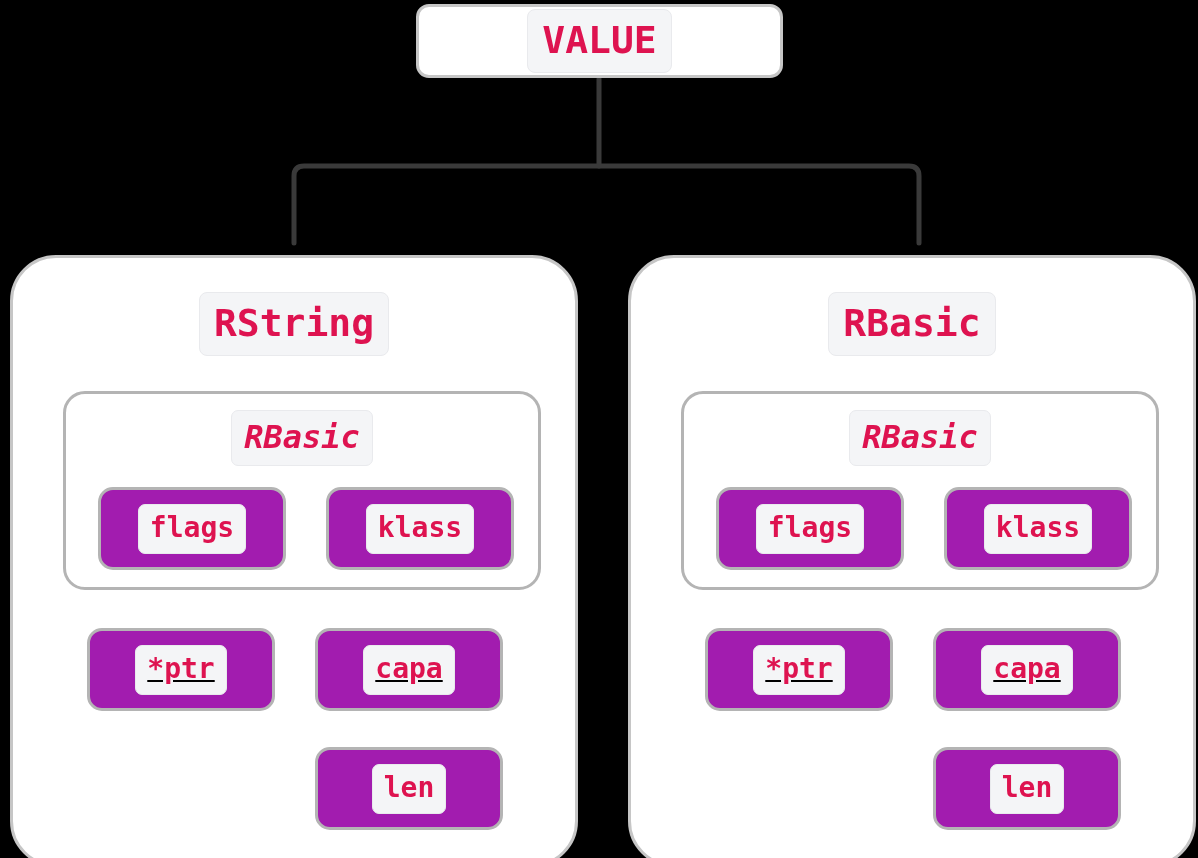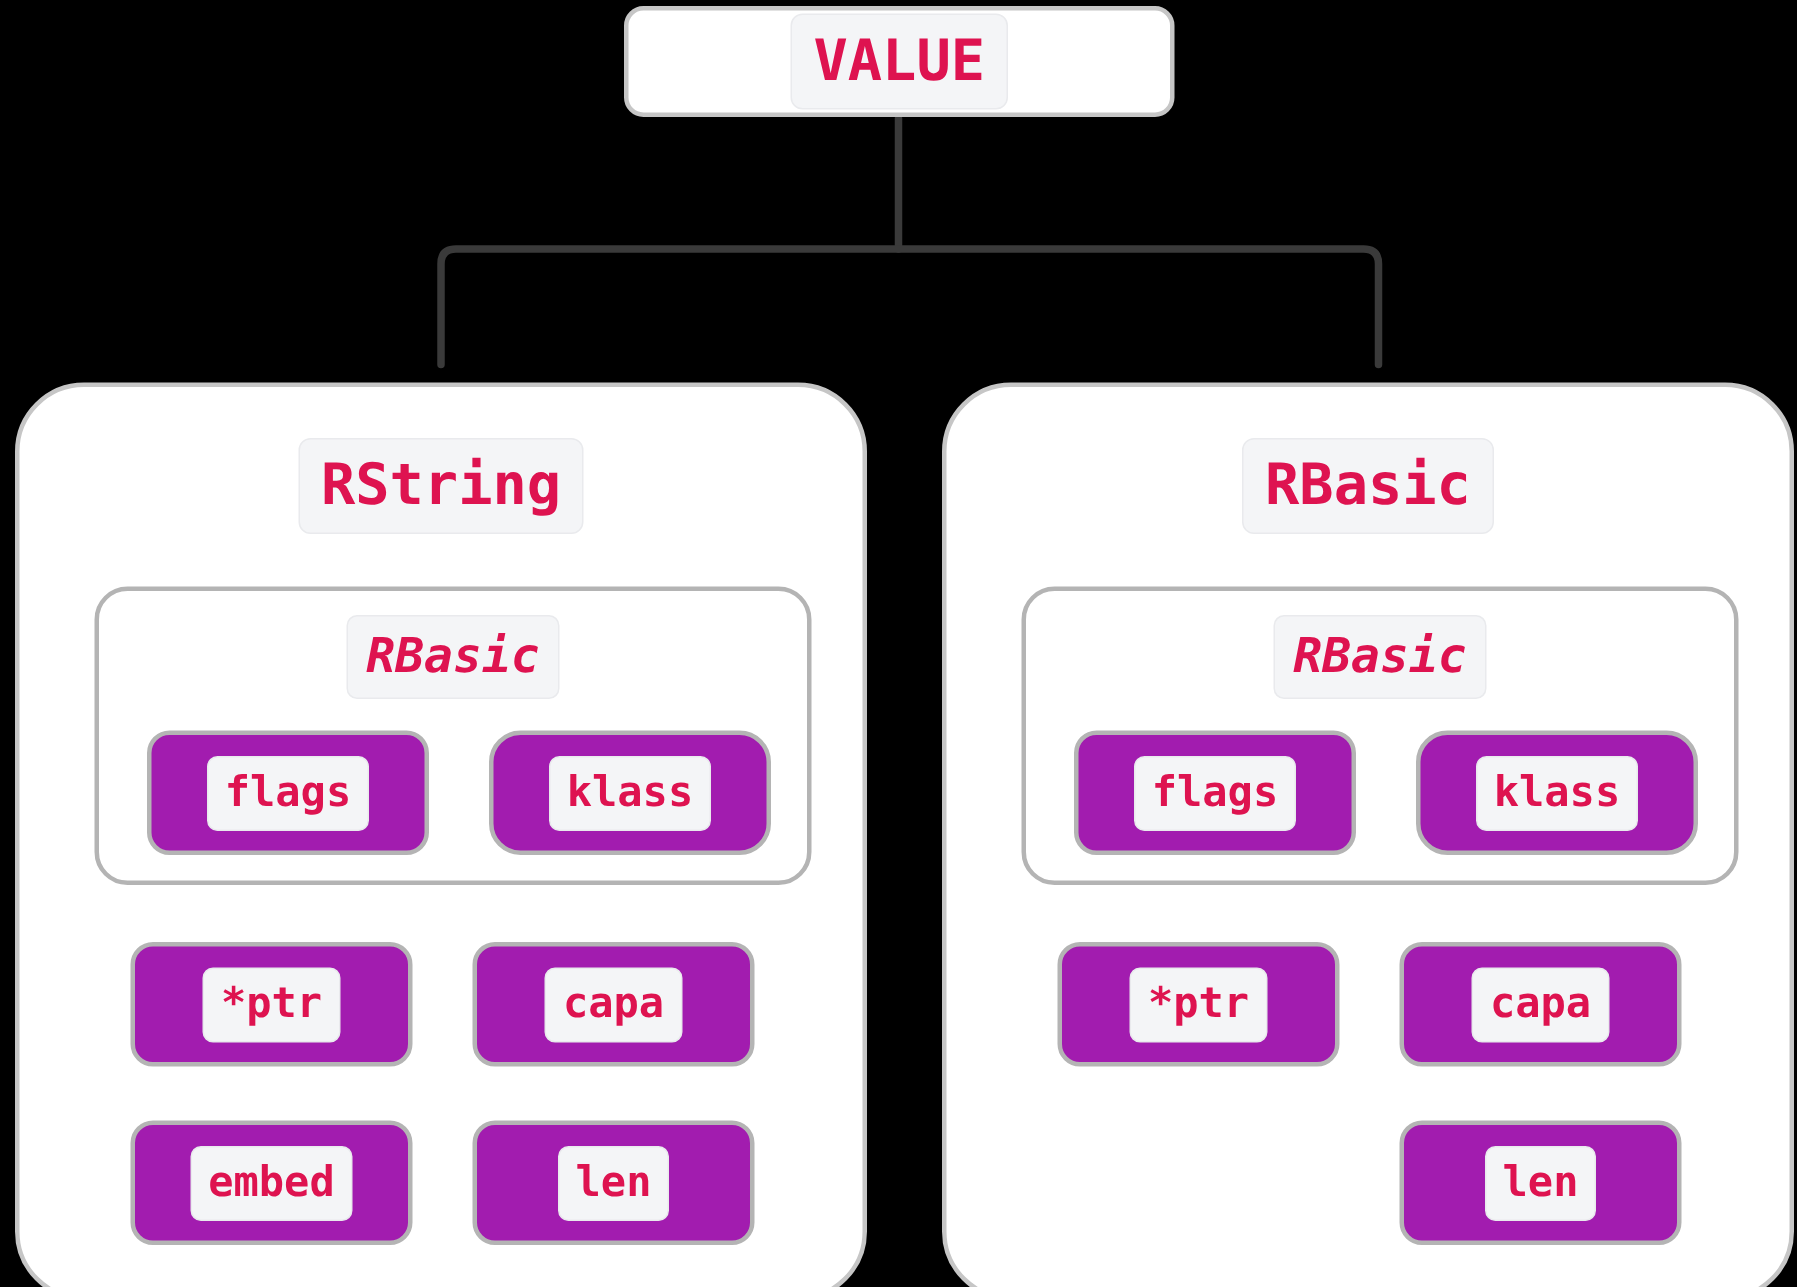--- a/index.html
+++ b/index.html
@@ -98,25 +98,25 @@
     border: 3px solid #b4b4b4;
     border-radius: 15px;
     background: #a21caf;
     box-sizing: border-box;
     display: flex;
     align-items: center;
     justify-content: center;
   }
   .group .field { top: 93px; }
   .group .field.col-a { left: 32px; }
-  .group .field.col-b { left: 260px; border-radius: 21px; }
+  .group .field.col-b { left: 260px; }
 
   .struct > .field.col-a { left: 74px; }
   .struct > .field.col-b { left: 302px; }
-  .struct > .field.row-1 { top: 370px; }
+  .struct > .field.row-1 { top: 370px; text-decoration: underline; }
   .struct > .field.row-2 { top: 489px; }
 
   
   .chip {
     display: inline-flex;
     align-items: center;
     justify-content: center;
     background: #f4f5f7;
     border: 1px solid #e9eaed;
     border-radius: 7px;
@@ -178,23 +178,20 @@
         <span class="chip sz-field">klass</span>
       </div>
     </div>
 
     <div class="field col-a row-1">
       <span class="chip sz-field">*ptr</span>
     </div>
     <div class="field col-b row-1">
       <span class="chip sz-field">capa</span>
     </div>
-    <div class="field col-a row-2">
-      <span class="chip sz-field">embed</span>
-    </div>
     <div class="field col-b row-2">
       <span class="chip sz-field">len</span>
     </div>
   </div>
 
   <div class="card struct right">
 
     <div class="struct-title">
       <span class="chip sz-struct">RBasic</span>
     </div>

